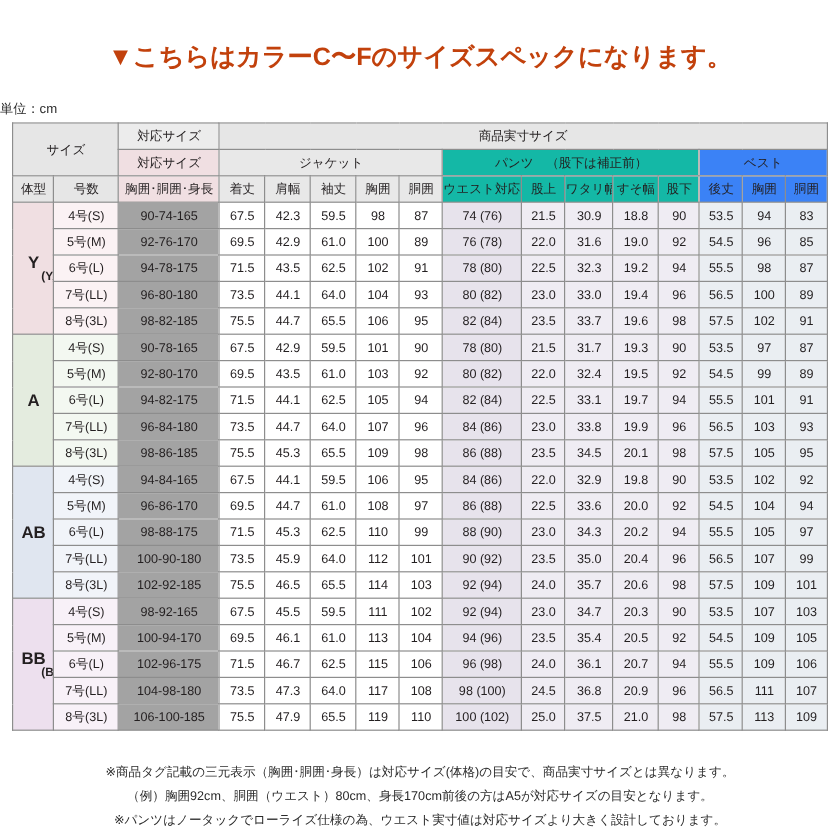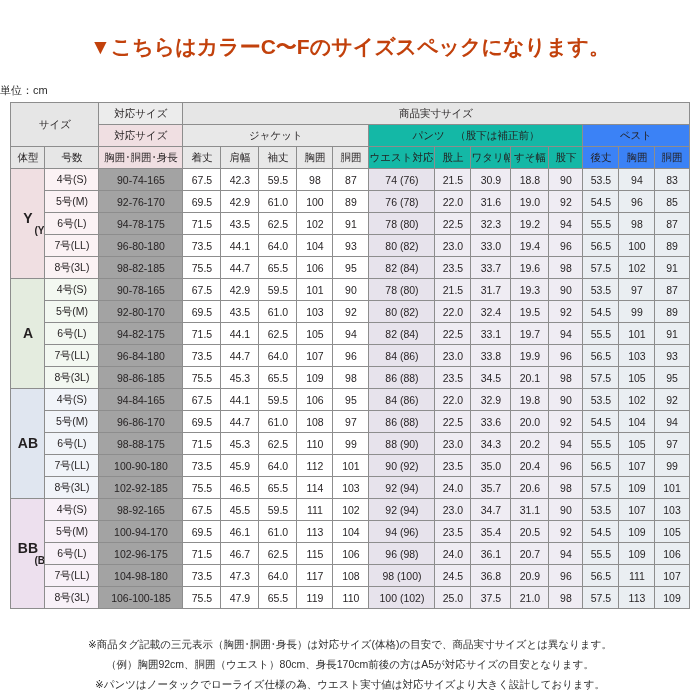--- a/index.html
+++ b/index.html
@@ -412,21 +412,21 @@
         <td class="sz-bb">4号(S)</td>
         <td class="dim">98-92-165</td>
         <td>67.5</td>
         <td>45.5</td>
         <td>59.5</td>
         <td>111</td>
         <td>102</td>
         <td class="col-pants-strong">92 (94)</td>
         <td class="col-pants">23.0</td>
         <td class="col-pants">34.7</td>
-        <td class="col-pants">31.1</td>
+        <td class="col-pants">20.3</td>
         <td class="col-pants">90</td>
         <td class="col-vest">53.5</td>
         <td class="col-vest">107</td>
         <td class="col-vest">103</td>
       </tr>
       <tr>
         <td class="sz-bb">5号(M)</td>
         <td class="dim">100-94-170</td>
         <td>69.5</td>
         <td>46.1</td>

